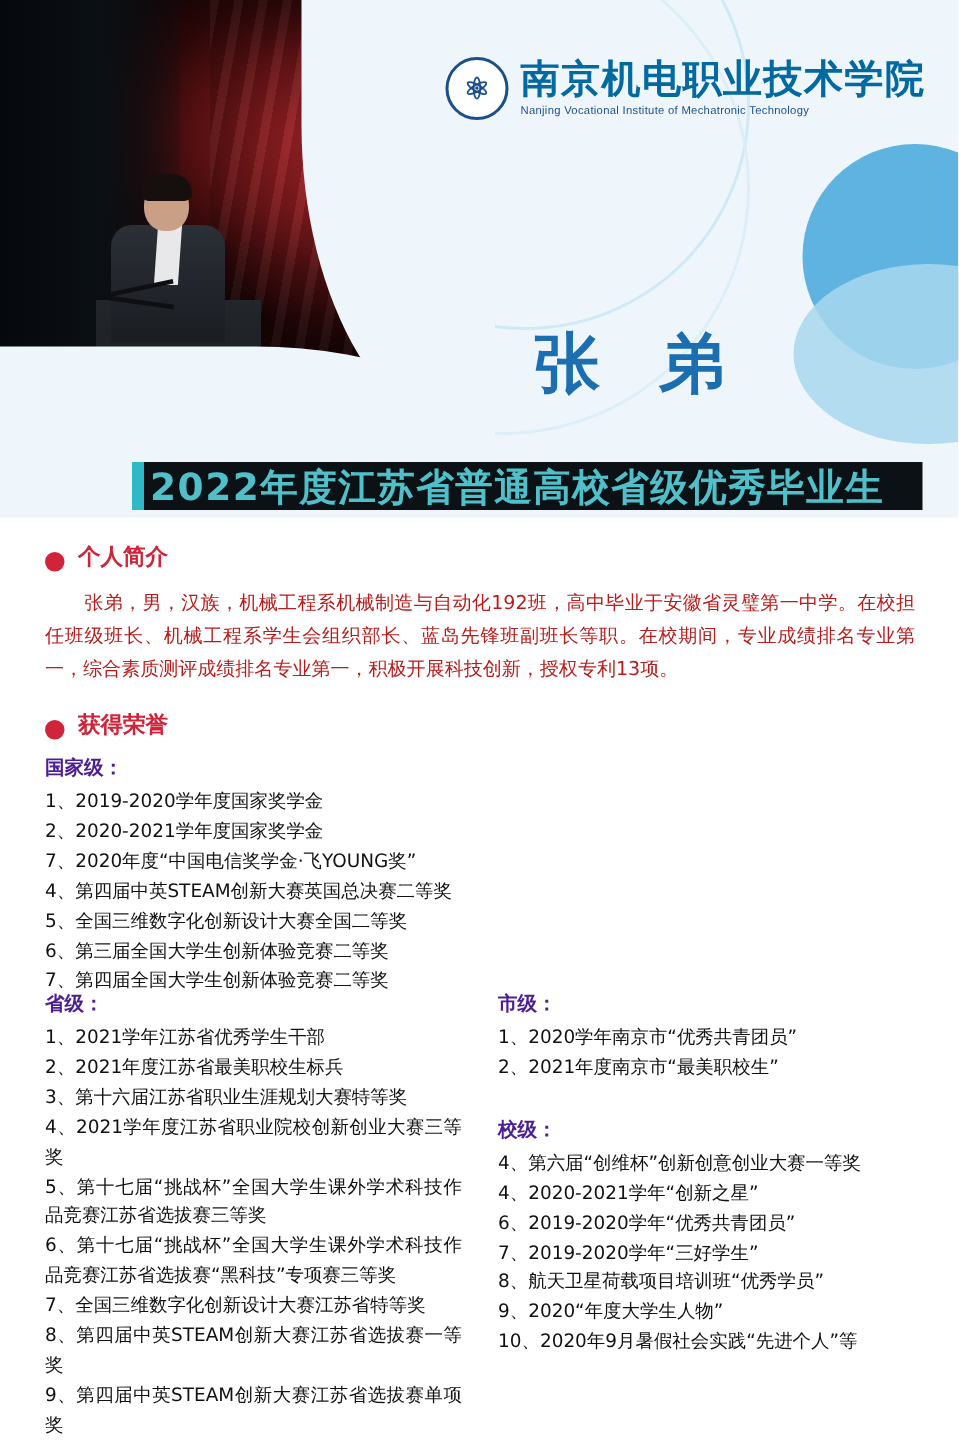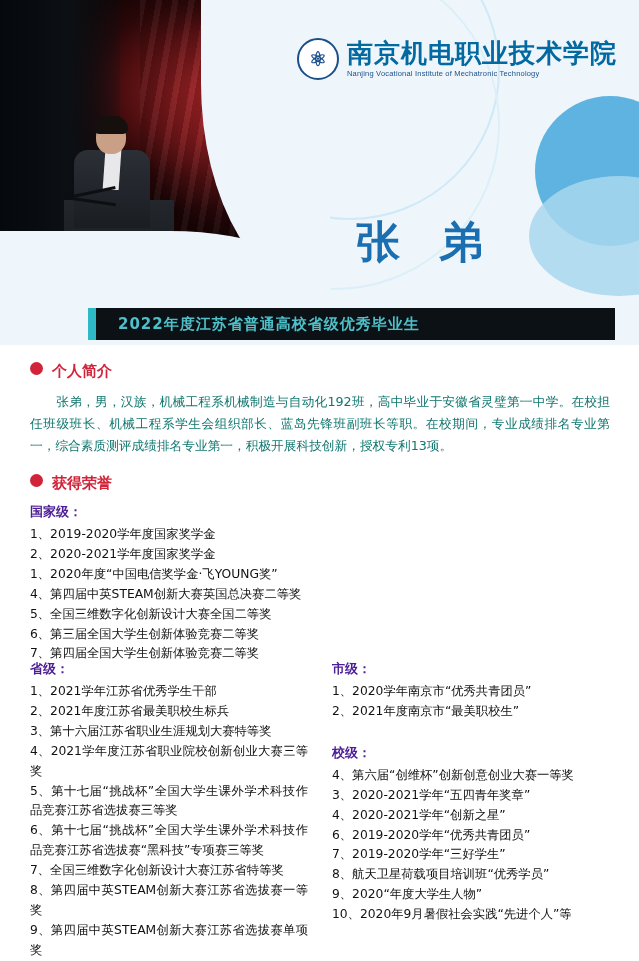--- a/index.html
+++ b/index.html
@@ -147,46 +147,46 @@
   }
 
   
   .title-bar {
     position: absolute; left: 96px; top: 308px;
     width: 519px; height: 32px;
     background: #0b1114;
     display: flex; align-items: center;
   }
   .title-bar-text {
-    color: #4fc0c9; font-size: 15px; font-weight: bold;
-    letter-spacing: 1px; padding-left: 22px;
+    color: #4fc0c9; font-size: 25px; font-weight: bold;
+    letter-spacing: 1px; padding-left: 4px;
     font-family: "DejaVu Sans", sans-serif;
   }
   .title-bar-cap {
     position: absolute; left: 88px; top: 308px; width: 18px; height: 32px;
     background: #2fb8c6;
   }
 
   
   .section-head {
-    display: flex; align-items: flex-start; gap: 9px;
+    display: flex; align-items: flex-end; gap: 9px;
   }
   .bullet {
     width: 13px; height: 13px; border-radius: 50%; background: #d0243a;
     flex: none;
   }
   .section-title {
     color: #d0243a; font-size: 15px; font-weight: bold;
     font-family: "DejaVu Sans", sans-serif;
   }
 
   .intro-wrap { position: absolute; left: 30px; top: 362px; width: 580px; }
   .intro-body {
     margin-top: 10px;
-    font-size: 12.7px; line-height: 1.72; color: #0f766e;
+    font-size: 12.7px; line-height: 1.72; color: #b91c1c;
     text-align: justify;
     font-family: "DejaVu Sans", sans-serif;
   }
   .intro-body .indent { display: inline-block; width: 26px; }
 
   .honors-wrap { position: absolute; left: 30px; top: 474px; width: 580px; }
 
   .lvl-title {
     font-size: 13px; font-weight: bold; color: #4c1d95; margin-top: 10px;
     font-family: "DejaVu Sans", sans-serif;
@@ -262,21 +262,21 @@
   <div class="honors-wrap">
     <div class="section-head">
       <span class="bullet"></span>
       <span class="section-title">获得荣誉</span>
     </div>
 
     <div class="lvl-title">国家级：</div>
     <ul class="awards">
       <li class="award-item">1、2019-2020学年度国家奖学金</li>
       <li class="award-item">2、2020-2021学年度国家奖学金</li>
-      <li class="award-item">1、2020年度“中国电信奖学金·飞YOUNG奖”</li>
+      <li class="award-item">7、2020年度“中国电信奖学金·飞YOUNG奖”</li>
       <li class="award-item">4、第四届中英STEAM创新大赛英国总决赛二等奖</li>
       <li class="award-item">5、全国三维数字化创新设计大赛全国二等奖</li>
       <li class="award-item">6、第三届全国大学生创新体验竞赛二等奖</li>
       <li class="award-item">7、第四届全国大学生创新体验竞赛二等奖</li>
     </ul>
   </div>
 
   <div class="cols">
     <div class="col">
       <div class="lvl-title">省级：</div>
@@ -298,21 +298,20 @@
     <div class="col-right">
       <div class="lvl-title">市级：</div>
       <ul class="awards">
         <li class="award-item">1、2020学年南京市“优秀共青团员”</li>
         <li class="award-item">2、2021年度南京市“最美职校生”</li>
       </ul>
 
       <div class="lvl-title" style="margin-top:22px;">校级：</div>
       <ul class="awards">
         <li class="award-item">4、第六届“创维杯”创新创意创业大赛一等奖</li>
-        <li class="award-item">3、2020-2021学年“五四青年奖章”</li>
         <li class="award-item">4、2020-2021学年“创新之星”</li>
         <li class="award-item">6、2019-2020学年“优秀共青团员”</li>
         <li class="award-item">7、2019-2020学年“三好学生”</li>
         <li class="award-item">8、航天卫星荷载项目培训班“优秀学员”</li>
         <li class="award-item">9、2020“年度大学生人物”</li>
         <li class="award-item">10、2020年9月暑假社会实践“先进个人”等</li>
       </ul>
     </div>
   </div>
 

